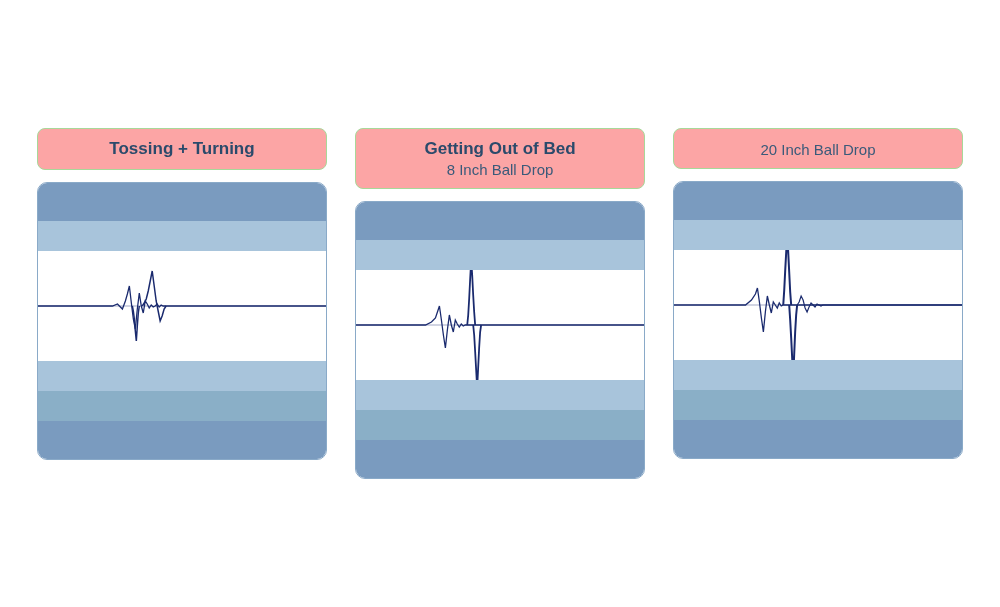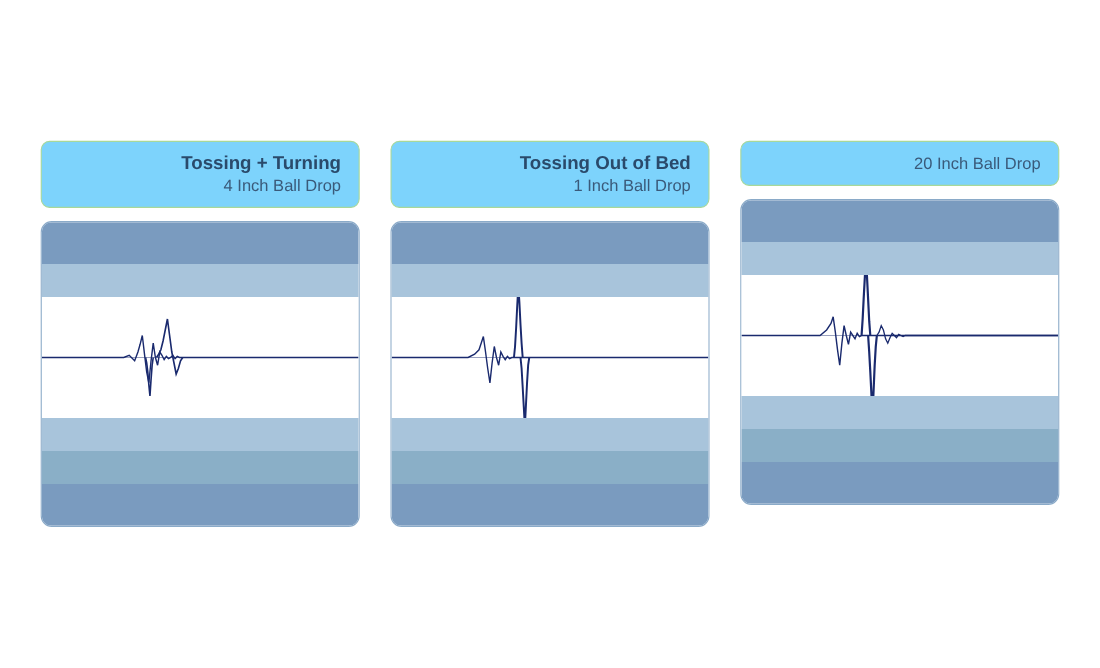--- a/index.html
+++ b/index.html
@@ -23,25 +23,25 @@
       padding: 20px 30px;
       width: 100%;
     }
     .panel {
       display: flex;
       flex-direction: column;
       align-items: center;
       width: 290px;
     }
     .label-box {
-      background: #7dd3fc;
+      background: #fca5a5;
       border: 1.5px solid #a8d899;
       border-radius: 8px;
       padding: 10px 16px;
-      text-align: right;
+      text-align: center;
       margin-bottom: 12px;
       width: 100%;
     }
     .label-title {
       font-weight: bold;
       font-size: 17px;
       color: #2a4a6b;
     }
     .label-sub {
       font-size: 15px;
@@ -74,21 +74,20 @@
     }
   </style>
 </head>
 <body>
 
 <div class="container">
 
   <div class="panel">
     <div class="label-box">
       <div class="label-title">Tossing + Turning</div>
-      <div class="label-sub">4 Inch Ball Drop</div>
     </div>
     <div class="chart-box">
       <div class="band band-top-dark"></div>
       <div class="band band-top-light"></div>
       <div class="band band-middle">
         <svg class="waveform" viewBox="0 0 290 110" preserveAspectRatio="none">
 
           <line x1="0" y1="55" x2="290" y2="55" stroke="#1a2a6e" stroke-width="0.8" opacity="0.5"></line>
 
           <polyline fill="none" stroke="#1a2a6e" stroke-width="1.3" points="
@@ -104,22 +103,22 @@
         </svg>
       </div>
       <div class="band band-bot-light"></div>
       <div class="band band-bot-dark"></div>
       <div class="band band-bot-darker"></div>
     </div>
   </div>
 
   <div class="panel">
     <div class="label-box">
-      <div class="label-title">Tossing Out of Bed</div>
-      <div class="label-sub">1 Inch Ball Drop</div>
+      <div class="label-title">Getting Out of Bed</div>
+      <div class="label-sub">8 Inch Ball Drop</div>
     </div>
     <div class="chart-box">
       <div class="band band-top-dark"></div>
       <div class="band band-top-light"></div>
       <div class="band band-middle">
         <svg class="waveform" viewBox="0 0 290 110" preserveAspectRatio="none">
           <line x1="0" y1="55" x2="290" y2="55" stroke="#1a2a6e" stroke-width="0.8" opacity="0.5"></line>
 
           <polyline fill="none" stroke="#1a2a6e" stroke-width="1.3" points="
               0,55 55,55 70,55 76,52 80,48 82,42 84,36 86,50 88,65 90,78 92,60 94,45 96,55 98,62 100,50 102,54 104,57 106,54 108,56 110,55 115,55 120,55 130,55 290,55

